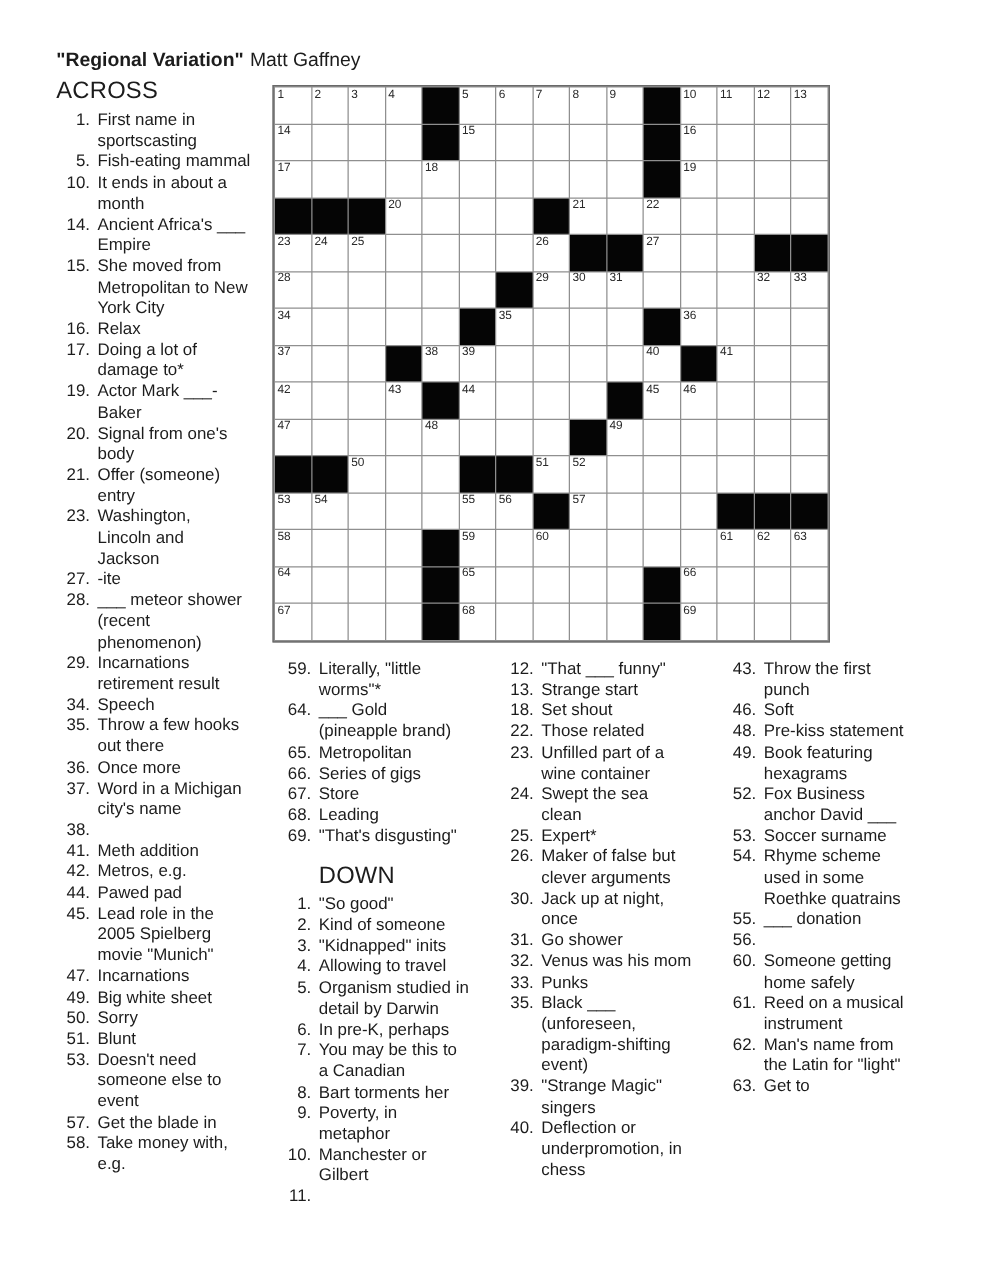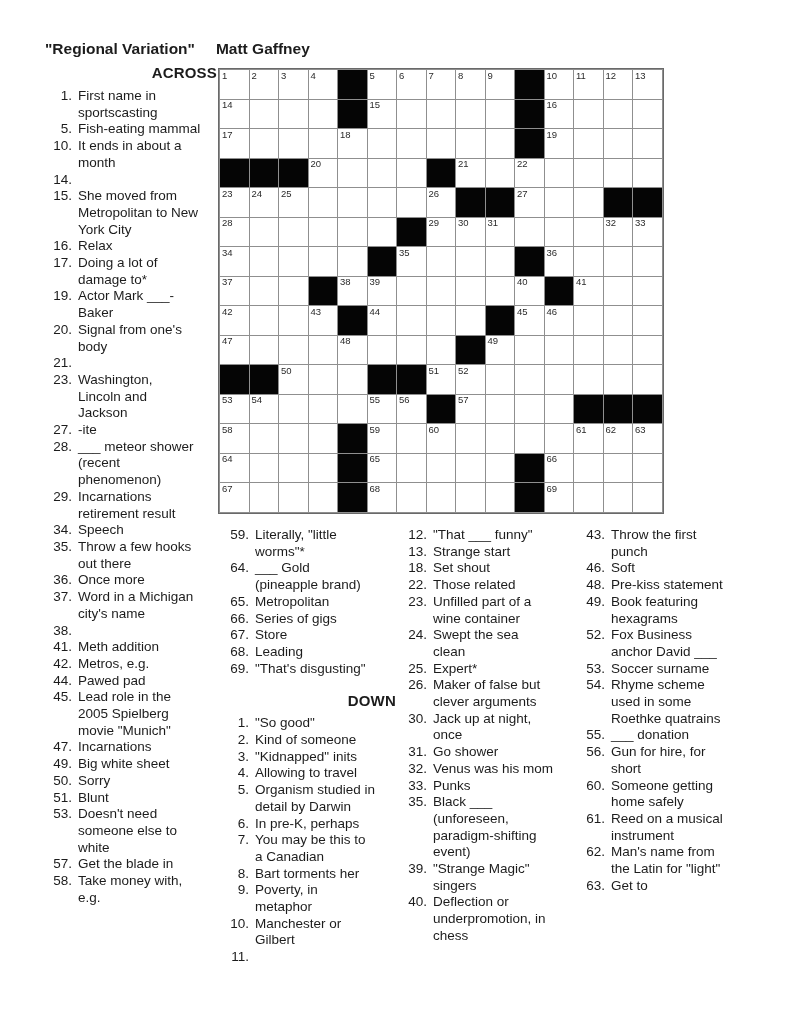--- a/index.html
+++ b/index.html
@@ -2,30 +2,30 @@
 <html><head>
 <meta charset="utf-8">
 <style>
   html,body { margin:0; padding:0; background:#ffffff; }
   .page {
     position:relative; width:791px; height:1024px; background:#ffffff;
     font-family:"Liberation Sans", sans-serif; color:#1c1c1c; overflow:hidden;
   }
   .title-row { position:absolute; left:45px; top:40px; font-size:15.5px; white-space:nowrap; }
   .title { font-weight:bold; }
-  .author { font-weight:bold; margin-left:21px; }
+  .author { font-weight:normal; margin-left:5px; }
 
   .col { position:absolute; font-size:13.5px; line-height:16.7px; }
   .col1 { left:45px;  top:63px;  width:172px; }
   .col2 { left:222px; top:527px; width:174px; }
   .col3 { left:400px; top:527px; width:174px; }
   .col4 { left:578px; top:527px; width:190px; }
 
-  .section-header { font-size:15px; font-weight:bold; line-height:20px; margin-bottom:5px; letter-spacing:0.2px;text-align:right; }
-  .down-header { margin-top:14px; margin-bottom:4px; }
+  .section-header { font-size:19px; font-weight:normal; line-height:20px; margin-bottom:5px; letter-spacing:0.2px; }
+  .down-header { margin-top:14px; margin-bottom:4px;margin-left:33px; }
 
   .clue { display:flex; align-items:flex-start; }
   .cnum { flex:0 0 27px; width:27px; text-align:right; }
   .cnum::after { content:"."; }
   .ctext { margin-left:6px; white-space:pre-line; flex:1 1 auto; }
 
   .grid {
     position:absolute; left:218px; top:68px;
     display:grid; grid-template-columns:repeat(15, 28.5px); grid-auto-rows:28.5px;
     gap:1px; padding:1px; background:#8f8f8f; border:1px solid #696969;
@@ -58,20 +58,22 @@
           <span class="cnum">5</span>
           <span class="ctext">Fish-eating mammal</span>
         </div>
         <div class="clue">
           <span class="cnum">10</span>
           <span class="ctext">It ends in about a
 month</span>
         </div>
         <div class="clue">
           <span class="cnum">14</span>
+          <span class="ctext">Ancient Africa's ___
+Empire</span>
         </div>
         <div class="clue">
           <span class="cnum">15</span>
           <span class="ctext">She moved from
 Metropolitan to New
 York City</span>
         </div>
         <div class="clue">
           <span class="cnum">16</span>
           <span class="ctext">Relax</span>
@@ -86,20 +88,22 @@
           <span class="ctext">Actor Mark ___-
 Baker</span>
         </div>
         <div class="clue">
           <span class="cnum">20</span>
           <span class="ctext">Signal from one's
 body</span>
         </div>
         <div class="clue">
           <span class="cnum">21</span>
+          <span class="ctext">Offer (someone)
+entry</span>
         </div>
         <div class="clue">
           <span class="cnum">23</span>
           <span class="ctext">Washington,
 Lincoln and
 Jackson</span>
         </div>
         <div class="clue">
           <span class="cnum">27</span>
           <span class="ctext">-ite</span>
@@ -167,21 +171,21 @@
           <span class="ctext">Sorry</span>
         </div>
         <div class="clue">
           <span class="cnum">51</span>
           <span class="ctext">Blunt</span>
         </div>
         <div class="clue">
           <span class="cnum">53</span>
           <span class="ctext">Doesn't need
 someone else to
-white</span>
+event</span>
         </div>
         <div class="clue">
           <span class="cnum">57</span>
           <span class="ctext">Get the blade in</span>
         </div>
         <div class="clue">
           <span class="cnum">58</span>
           <span class="ctext">Take money with,
 e.g.</span>
         </div>
@@ -748,22 +752,20 @@
           <span class="ctext">Rhyme scheme
 used in some
 Roethke quatrains</span>
         </div>
         <div class="clue">
           <span class="cnum">55</span>
           <span class="ctext">___ donation</span>
         </div>
         <div class="clue">
           <span class="cnum">56</span>
-          <span class="ctext">Gun for hire, for
-short</span>
         </div>
         <div class="clue">
           <span class="cnum">60</span>
           <span class="ctext">Someone getting
 home safely</span>
         </div>
         <div class="clue">
           <span class="cnum">61</span>
           <span class="ctext">Reed on a musical
 instrument</span>

